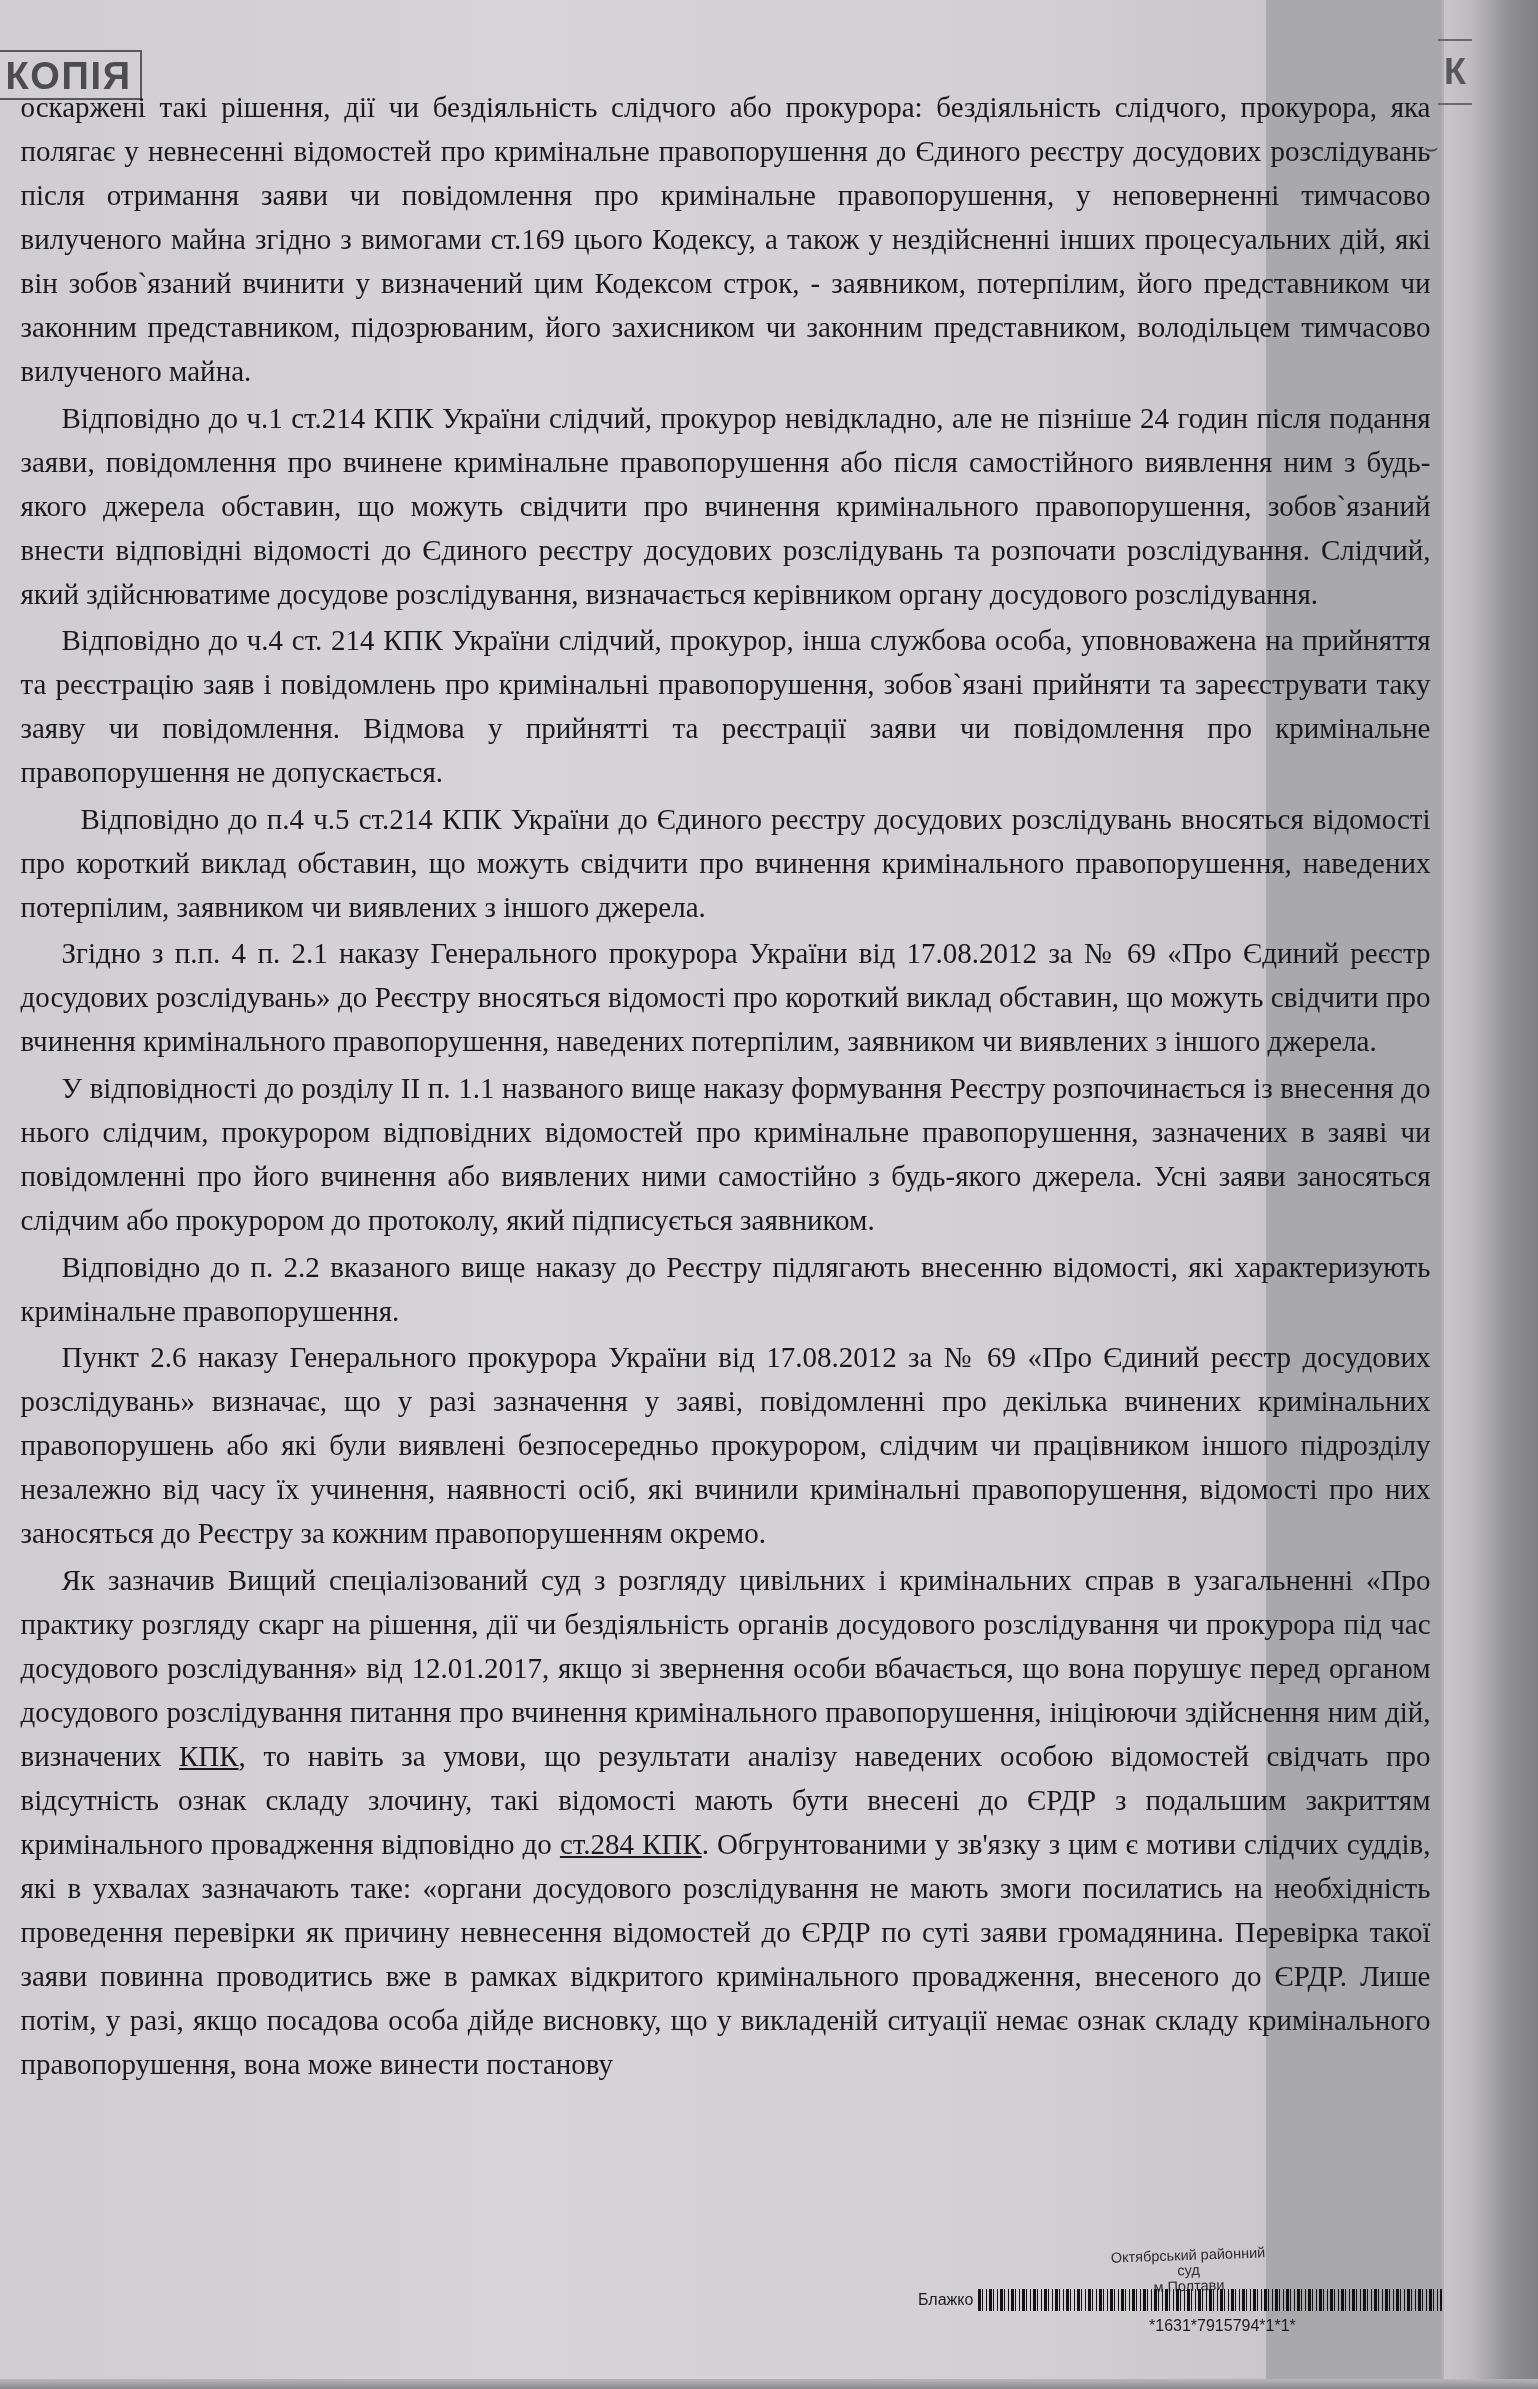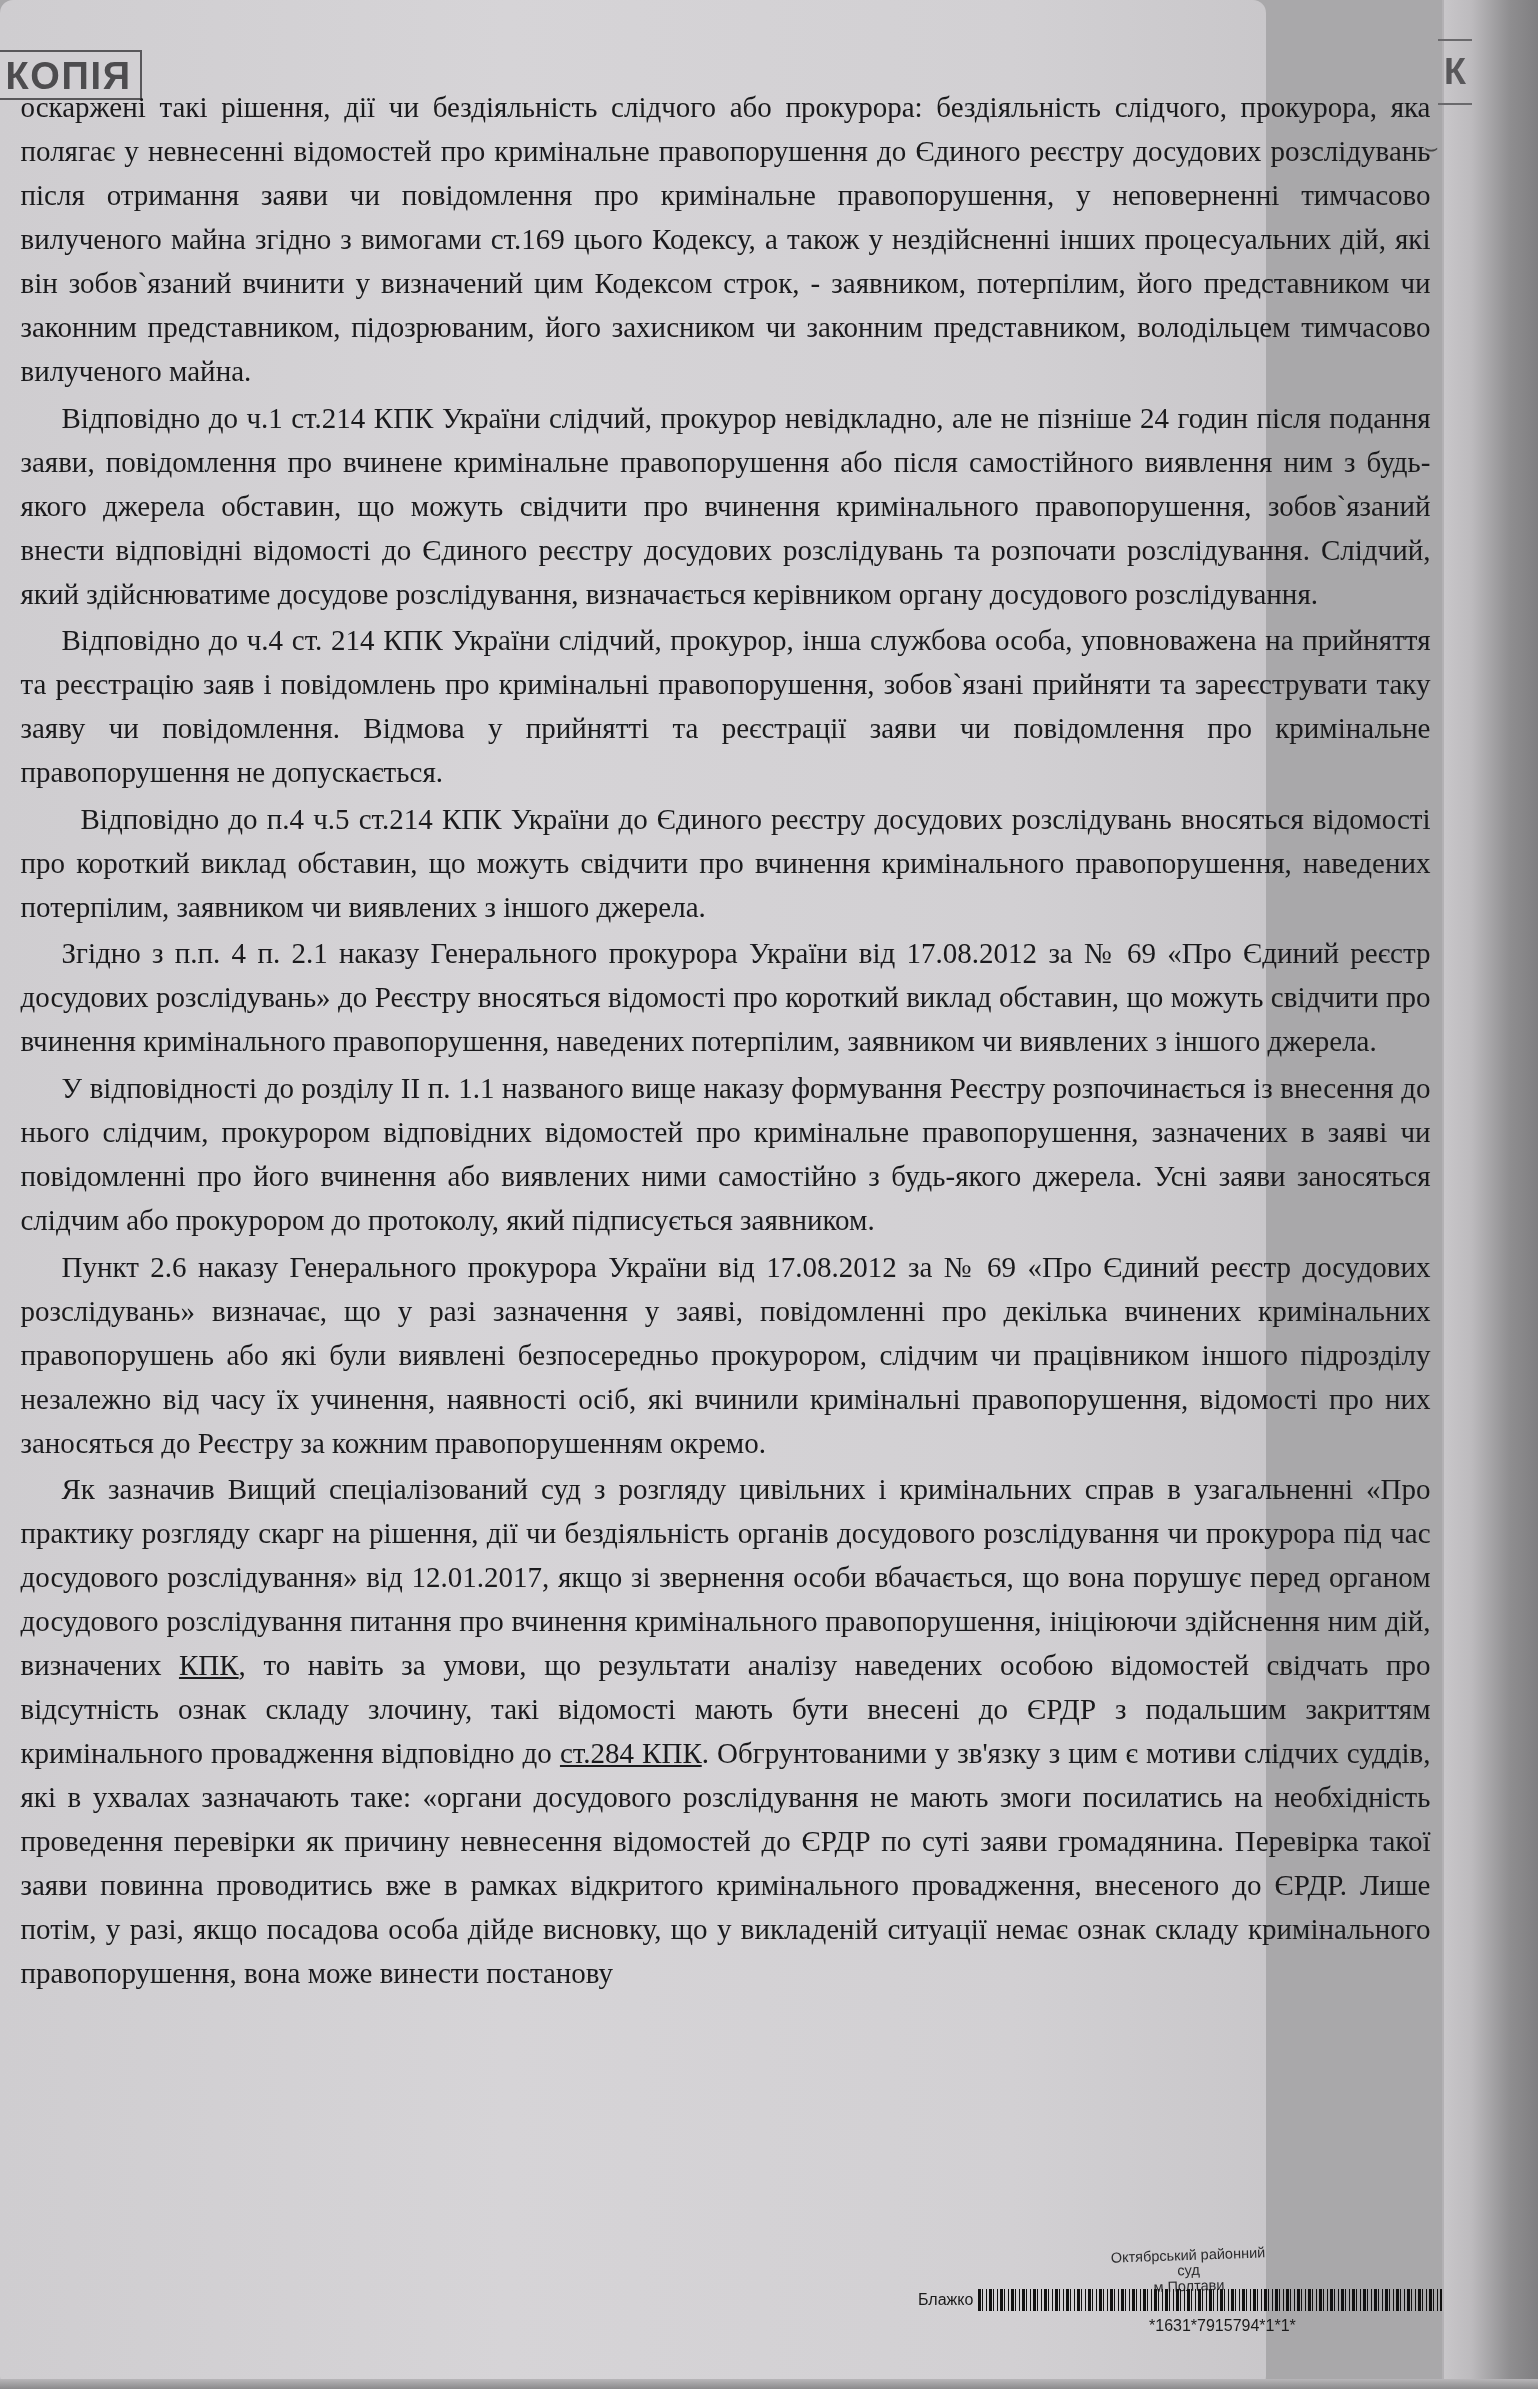--- a/index.html
+++ b/index.html
@@ -6,21 +6,20 @@
   body {
     width: 1539px; height: 2389px; overflow: hidden;
     background: #a9a8aa;
     font-family: "Liberation Serif", "DejaVu Serif", serif;
     position: relative;
   }
   .page {
     position: absolute; left: 0; top: 0;
     width: 1266px; height: 2389px;
     background: linear-gradient(90deg, #cfcdd0 0%, #d6d4d7 40%, #d2d0d3 80%, #c9c7ca 100%);
-    border-radius: 13px;
   }
   .right-strip {
     position: absolute; left: 1442px; top: 0; width: 97px; height: 2389px;
     background: linear-gradient(90deg, #c9c7ca 0%, #bdbbbe 30%, #8f8e90 70%, #7f7e80 100%);
   }
   .right-strip .edge-line {
     position: absolute; left: 0; top: 0; width: 1.7px; height: 100%; background: #b3b1b4;
   }
   .stamp-kopiya {
     position: absolute; left: -5.1px; top: 50px;
@@ -100,20 +99,21 @@
 
   <div class="staple">⌣</div>
 
   <div class="content">
     <p>оскаржені такі рішення, дії чи бездіяльність слідчого або прокурора: бездіяльність слідчого, прокурора, яка полягає у невнесенні відомостей про кримінальне правопорушення до Єдиного реєстру досудових розслідувань після отримання заяви чи повідомлення про кримінальне правопорушення, у неповерненні тимчасово вилученого майна згідно з вимогами ст.169 цього Кодексу, а також у нездійсненні інших процесуальних дій, які він зобов`язаний вчинити у визначений цим Кодексом строк, - заявником, потерпілим, його представником чи законним представником, підозрюваним, його захисником чи законним представником, володільцем тимчасово вилученого майна.</p>
     <p class="indent">Відповідно до ч.1 ст.214 КПК України слідчий, прокурор невідкладно, але не пізніше 24 годин після подання заяви, повідомлення про вчинене кримінальне правопорушення або після самостійного виявлення ним з будь-якого джерела обставин, що можуть свідчити про вчинення кримінального правопорушення, зобов`язаний внести відповідні відомості до Єдиного реєстру досудових розслідувань та розпочати розслідування. Слідчий, який здійснюватиме досудове розслідування, визначається керівником органу досудового розслідування.</p>
     <p class="indent">Відповідно до ч.4 ст. 214 КПК України слідчий, прокурор, інша службова особа, уповноважена на прийняття та реєстрацію заяв і повідомлень про кримінальні правопорушення, зобов`язані прийняти та зареєструвати таку заяву чи повідомлення. Відмова у прийнятті та реєстрації заяви чи повідомлення про кримінальне правопорушення не допускається.</p>
     <p class="indent2">Відповідно до п.4 ч.5 ст.214 КПК України до Єдиного реєстру досудових розслідувань вносяться відомості про короткий виклад обставин, що можуть свідчити про вчинення кримінального правопорушення, наведених потерпілим, заявником чи виявлених з іншого джерела.</p>
     <p class="indent">Згідно з п.п. 4 п. 2.1 наказу Генерального прокурора України від 17.08.2012 за № 69 «Про Єдиний реєстр досудових розслідувань» до Реєстру вносяться відомості про короткий виклад обставин, що можуть свідчити про вчинення кримінального правопорушення, наведених потерпілим, заявником чи виявлених з іншого джерела.</p>
     <p class="indent">У відповідності до розділу ІІ п. 1.1 названого вище наказу формування Реєстру розпочинається із внесення до нього слідчим, прокурором відповідних відомостей про кримінальне правопорушення, зазначених в заяві чи повідомленні про його вчинення або виявлених ними самостійно з будь-якого джерела. Усні заяви заносяться слідчим або прокурором до протоколу, який підписується заявником.</p>
+    <p class="indent">Відповідно до п. 2.2 вказаного вище наказу до Реєстру підлягають внесенню відомості, які характеризують кримінальне правопорушення.</p>
     <p class="indent">Пункт 2.6 наказу Генерального прокурора України від 17.08.2012 за № 69 «Про Єдиний реєстр досудових розслідувань» визначає, що у разі зазначення у заяві, повідомленні про декілька вчинених кримінальних правопорушень або які були виявлені безпосередньо прокурором, слідчим чи працівником іншого підрозділу незалежно від часу їх учинення, наявності осіб, які вчинили кримінальні правопорушення, відомості про них заносяться до Реєстру за кожним правопорушенням окремо.</p>
     <p class="indent"><span>Як зазначив Вищий спеціалізований суд з розгляду цивільних і кримінальних справ в узагальненні «Про практику розгляду скарг на рішення, дії чи бездіяльність органів досудового розслідування чи прокурора під час досудового розслідування» від 12.01.2017, якщо зі звернення особи вбачається, що вона порушує перед органом досудового розслідування питання про вчинення кримінального правопорушення, ініціюючи здійснення ним дій, визначених </span><span class="u">КПК</span><span>, то навіть за умови, що результати аналізу наведених особою відомостей свідчать про відсутність ознак складу злочину, такі відомості мають бути внесені до ЄРДР з подальшим закриттям кримінального провадження відповідно до </span><span class="u">ст.284 КПК</span><span>. Обгрунтованими у зв'язку з цим є мотиви слідчих суддів, які в ухвалах зазначають таке: «органи досудового розслідування не мають змоги посилатись на необхідність проведення перевірки як причину невнесення відомостей до ЄРДР по суті заяви громадянина. Перевірка такої заяви повинна проводитись вже в рамках відкритого кримінального провадження, внесеного до ЄРДР. Лише потім, у разі, якщо посадова особа дійде висновку, що у викладеній ситуації немає ознак складу кримінального правопорушення, вона може винести постанову</span></p>
   </div>
 
   <div class="court-stamp">
     <div>Октябрський районний суд</div>
     <div>м.Полтави</div>
   </div>
 
   <div class="barcode-row">

